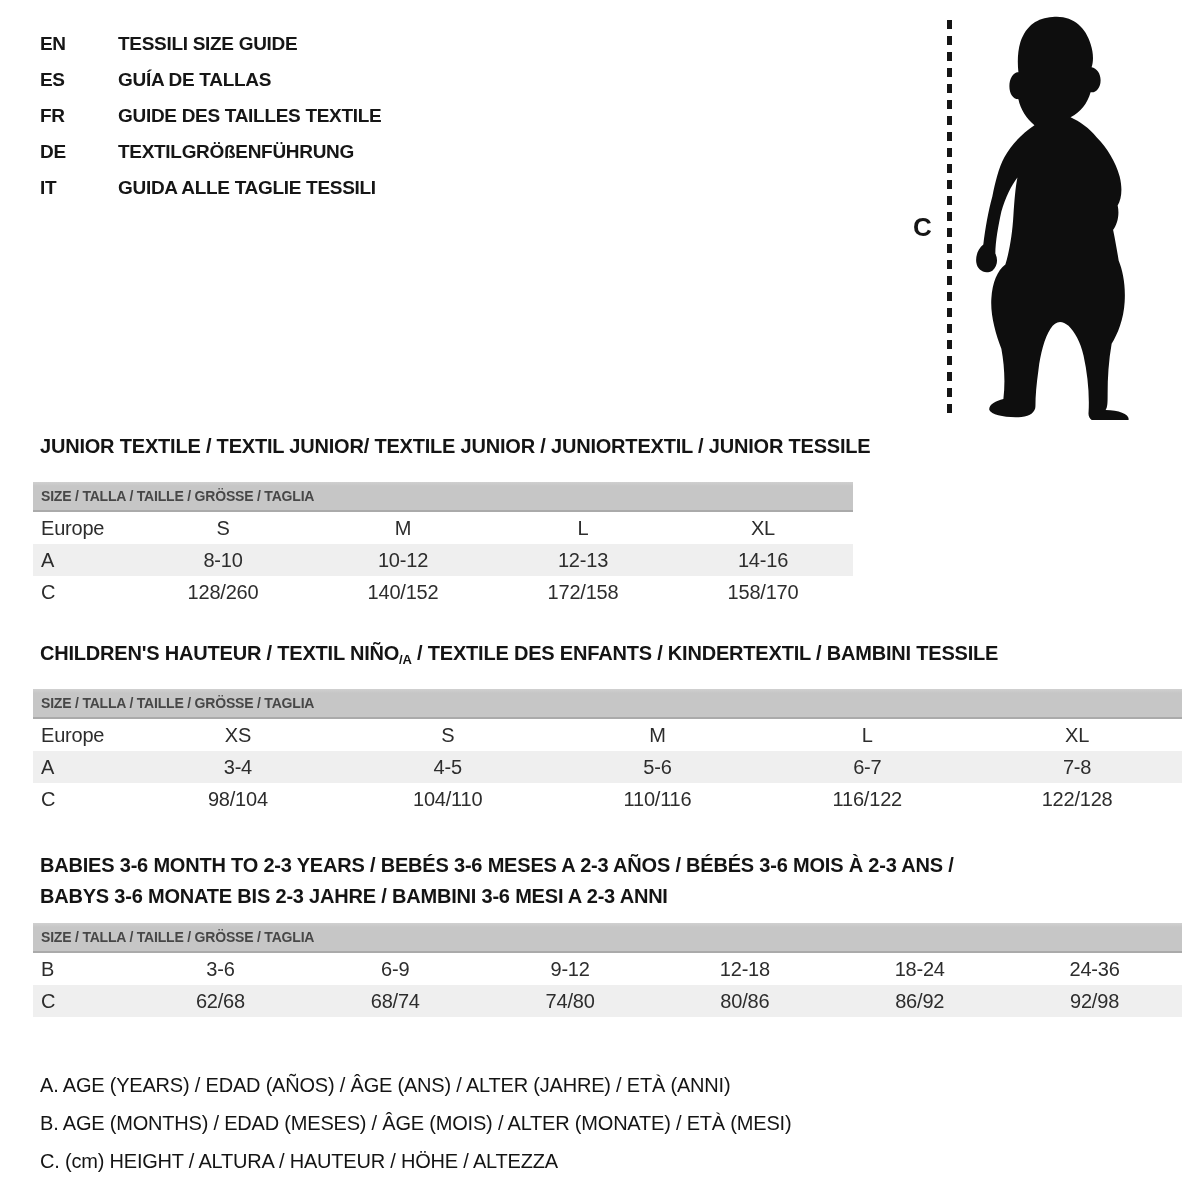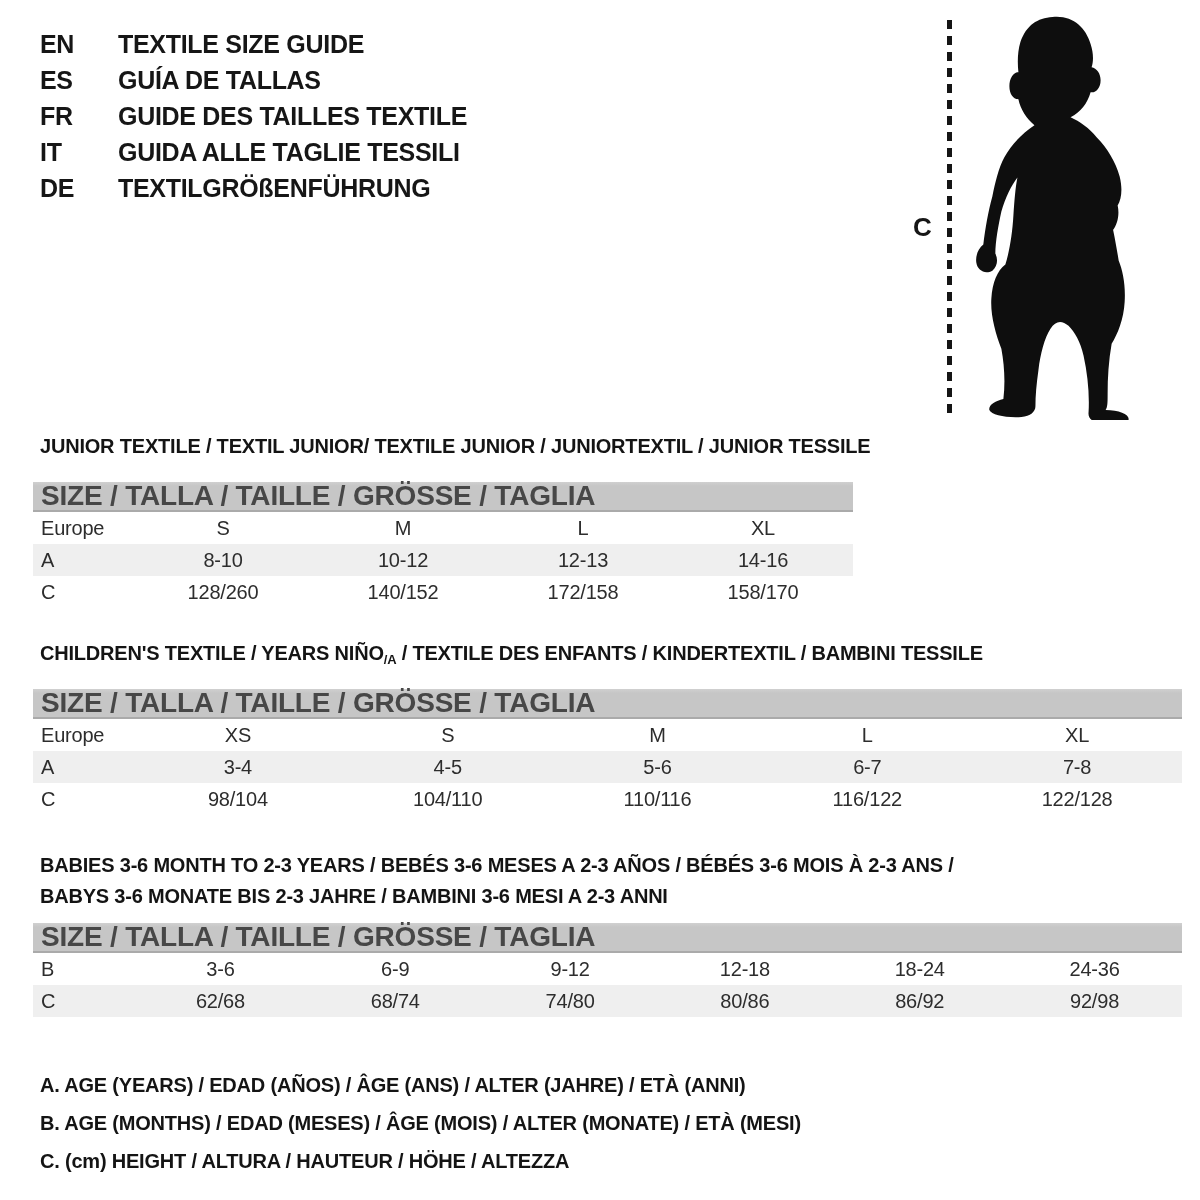--- a/index.html
+++ b/index.html
@@ -3,21 +3,21 @@
 <meta charset="utf-8">
 <style>
   html,body{margin:0;padding:0;background:#ffffff;}
   .page{
     position:relative;width:1200px;height:1200px;background:#ffffff;overflow:hidden;
     font-family:"Liberation Sans","DejaVu Sans",sans-serif;color:#1e1e1e;
     -webkit-font-smoothing:antialiased;
   }
   
   .lang-block{position:absolute;left:40px;top:26px;}
-  .lang-row{display:flex;height:36px;align-items:center;font-weight:bold;font-size:25px;letter-spacing:-0.3px;color:#161616;}
+  .lang-row{display:flex;height:36px;align-items:center;font-weight:bold;font-size:19px;letter-spacing:-0.3px;color:#161616;}
   .lang-code{width:78px;flex:0 0 78px;}
   .lang-title{white-space:nowrap;}
   
   .figure{position:absolute;left:905px;top:14px;width:255px;height:408px;}
   .c-label{position:absolute;left:8px;top:198px;font-weight:bold;font-size:26px;color:#161616;}
   .dash-line{
     position:absolute;left:42px;top:6px;width:5px;height:396px;
     background:repeating-linear-gradient(to bottom,#151515 0 9px,transparent 9px 16px);
   }
   .baby-svg{position:absolute;left:60px;top:0;}
@@ -27,55 +27,55 @@
   .two-line{line-height:31px;white-space:nowrap;}
   
   .size-table{position:absolute;left:33px;}
   .t-junior{width:820px;top:482px;}
   .t-children{width:1149px;top:689px;}
   .t-babies{width:1149px;top:923px;}
   .size-bar{
     height:30px;background:linear-gradient(to bottom,#d0d0d0 0,#c6c6c6 4px,#c6c6c6 100%);
     border-bottom:2px solid #aaaaaa;
     display:flex;align-items:center;padding-left:8px;box-sizing:border-box;
-    font-weight:bold;font-size:28px;letter-spacing:-0.2px;color:#474747;
+    font-weight:bold;font-size:14px;letter-spacing:-0.2px;color:#474747;
   }
   .trow{display:flex;height:32px;align-items:center;font-weight:normal;font-size:20px;letter-spacing:-0.2px;color:#2d2d2d;}
   .trow.shaded{background:#efefef;}
   .tlabel{flex:0 0 100px;padding-left:8px;box-sizing:border-box;}
   .tcell{flex:1;text-align:center;}
   
   .legend{position:absolute;left:40px;top:1066px;}
-  .legend-line{height:38px;display:flex;align-items:center;font-weight:bold;font-size:20px;letter-spacing:-0.2px;color:#141414;white-space:nowrap;}
+  .legend-line{height:38px;display:flex;align-items:center;font-weight:normal;font-size:20px;letter-spacing:-0.2px;color:#141414;white-space:nowrap;}
 </style>
 </head>
 <body>
 
 <div class="page">
 
   <div class="lang-block">
     <div class="lang-row">
       <span class="lang-code">EN</span>
-      <span class="lang-title">TEXTILE SIZE GUIDE</span>
+      <span class="lang-title">TESSILI SIZE GUIDE</span>
     </div>
     <div class="lang-row">
       <span class="lang-code">ES</span>
       <span class="lang-title">GUÍA DE TALLAS</span>
     </div>
     <div class="lang-row">
       <span class="lang-code">FR</span>
       <span class="lang-title">GUIDE DES TAILLES TEXTILE</span>
     </div>
     <div class="lang-row">
+      <span class="lang-code">DE</span>
+      <span class="lang-title">TEXTILGRÖßENFÜHRUNG</span>
+    </div>
+    <div class="lang-row">
       <span class="lang-code">IT</span>
       <span class="lang-title">GUIDA ALLE TAGLIE TESSILI</span>
-    </div>
-    <div class="lang-row">
-      <span class="lang-code">DE</span>
-      <span class="lang-title">TEXTILGRÖßENFÜHRUNG</span>
     </div>
   </div>
 
   <div class="figure">
     <span class="c-label">C</span>
     <div class="dash-line"></div>
     <svg class="baby-svg" width="180" height="406" viewBox="0 0 175 405" xmlns="http://www.w3.org/2000/svg">
       <path fill="#0e0e0e" d="
         M 85 3
         C 105 1 118 13 123 30
@@ -148,21 +148,21 @@
     </div>
     <div class="trow">
       <div class="tlabel">C</div>
       <div class="tcell">128/260</div>
       <div class="tcell">140/152</div>
       <div class="tcell">172/158</div>
       <div class="tcell">158/170</div>
     </div>
   </div>
 
-  <div class="section-heading" style="top:642px;"><span>CHILDREN'S TEXTILE / YEARS NIÑO</span><span class="heading-sub">/A</span><span> / TEXTILE DES ENFANTS / KINDERTEXTIL / BAMBINI TESSILE</span></div>
+  <div class="section-heading" style="top:642px;"><span>CHILDREN'S HAUTEUR / TEXTIL NIÑO</span><span class="heading-sub">/A</span><span> / TEXTILE DES ENFANTS / KINDERTEXTIL / BAMBINI TESSILE</span></div>
   <div class="size-table t-children">
     <div class="size-bar">
       <span>SIZE / TALLA / TAILLE / GRÖSSE / TAGLIA</span>
     </div>
     <div class="trow">
       <div class="tlabel">Europe</div>
       <div class="tcell">XS</div>
       <div class="tcell">S</div>
       <div class="tcell">M</div>
       <div class="tcell">L</div>

